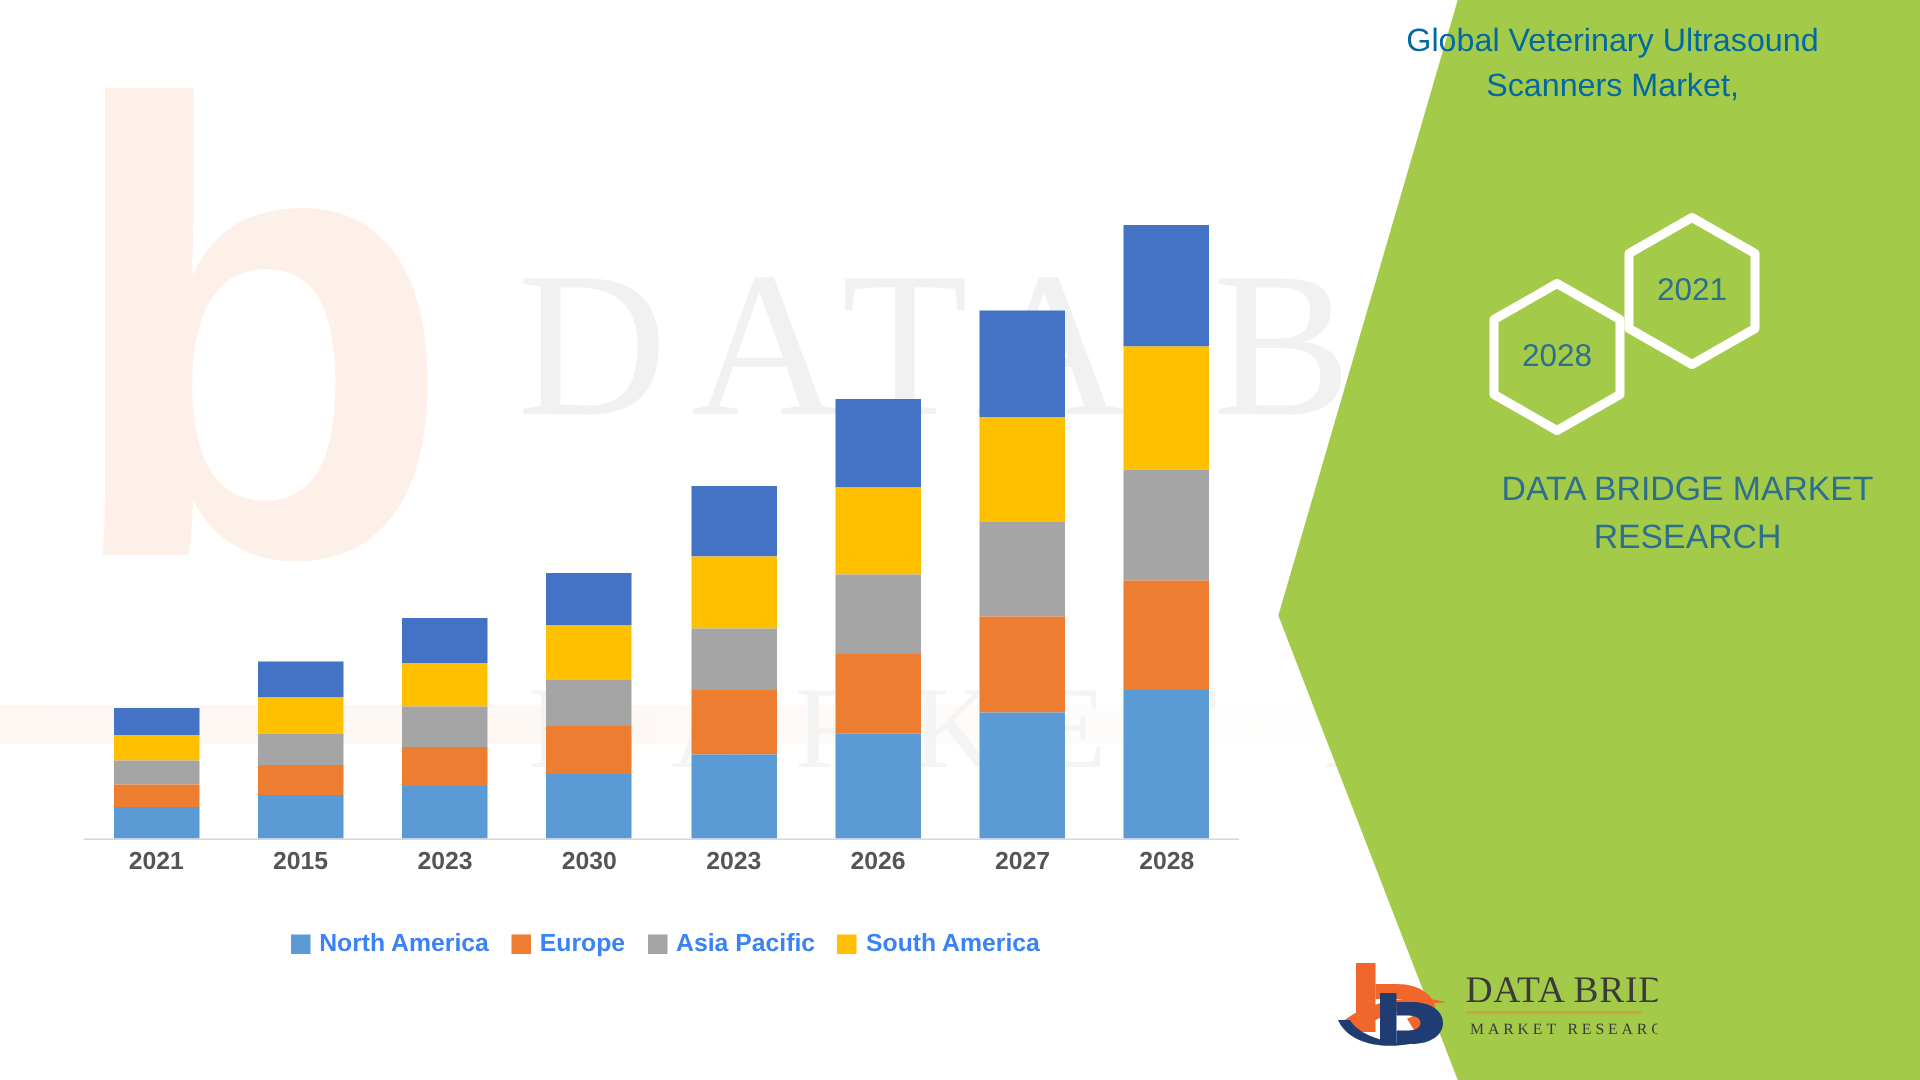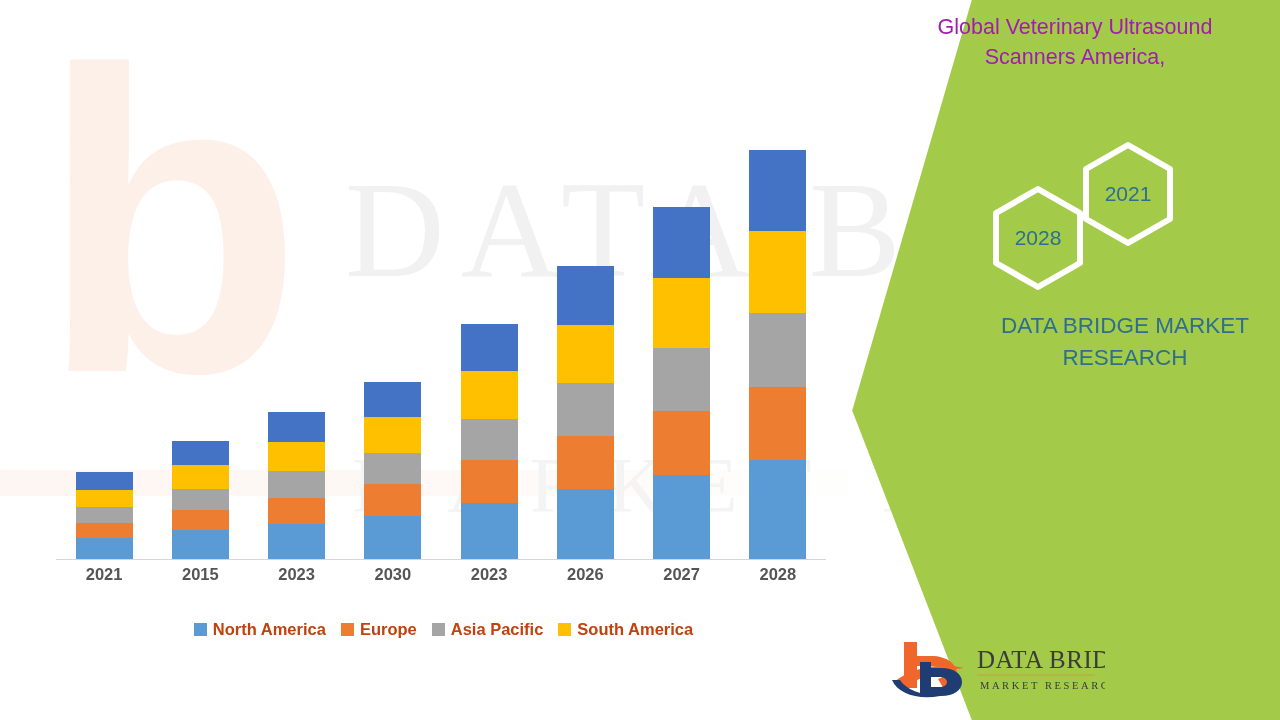--- a/index.html
+++ b/index.html
@@ -70,31 +70,31 @@
     width:96px;text-align:center;color:#555555;
     font-size:16.5px;font-weight:700;
   }
 
   .legend{
     position:absolute;left:56px;top:614px;width:775px;height:30px;
     display:flex;align-items:center;justify-content:center;gap:15px;
   }
   .leg-item{display:flex;align-items:center;gap:6px;}
   .leg-swatch{width:13px;height:13px;display:inline-block;}
-  .leg-label{font-size:16.5px;color:#c2410c;font-weight:700;white-space:nowrap;}
+  .leg-label{font-size:16.5px;color:#3b82f6;font-weight:700;white-space:nowrap;}
 
   
   .green-panel{
     position:absolute;left:820px;top:0;width:460px;height:720px;
     background:#a3cb49;
     clip-path:polygon(100% 0, 100% 100%, 33% 100%, 7% 57%, 33% 0);
   }
   .gp-title{
     position:absolute;left:875px;top:12px;width:400px;
-    text-align:center;color:#a21caf;font-size:21.5px;line-height:30px;
+    text-align:center;color:#0369a1;font-size:21.5px;line-height:30px;
   }
   .hexes{position:absolute;left:975px;top:140px;width:230px;height:140px;}
   .hex{
     position:absolute;width:96px;height:108px;
     display:flex;align-items:center;justify-content:center;
     color:#2e6f8e;font-size:21px;
   }
   .hex svg{position:absolute;inset:0;}
   .hex span{position:relative;z-index:2;}
   .hex-2021{left:105px;top:0px;}
@@ -230,21 +230,21 @@
           <span class="leg-swatch" style="background: rgb(255, 192, 0);"></span>
           <span class="leg-label">South America</span>
         </div>
       </div>
   </div>
 
   <div class="green-panel"></div>
 
   <div class="gp-title">
     <div>Global Veterinary Ultrasound</div>
-    <div>Scanners America,</div>
+    <div>Scanners Market,</div>
   </div>
 
   <div class="hexes">
     <div class="hex hex-2021">
       <svg viewBox="0 0 96 108">
         <polygon points="48,5 90,29 90,79 48,103 6,79 6,29" fill="none" stroke="#ffffff" stroke-width="6" stroke-linejoin="round"></polygon>
       </svg>
       <span>2021</span>
     </div>
     <div class="hex hex-2028">

